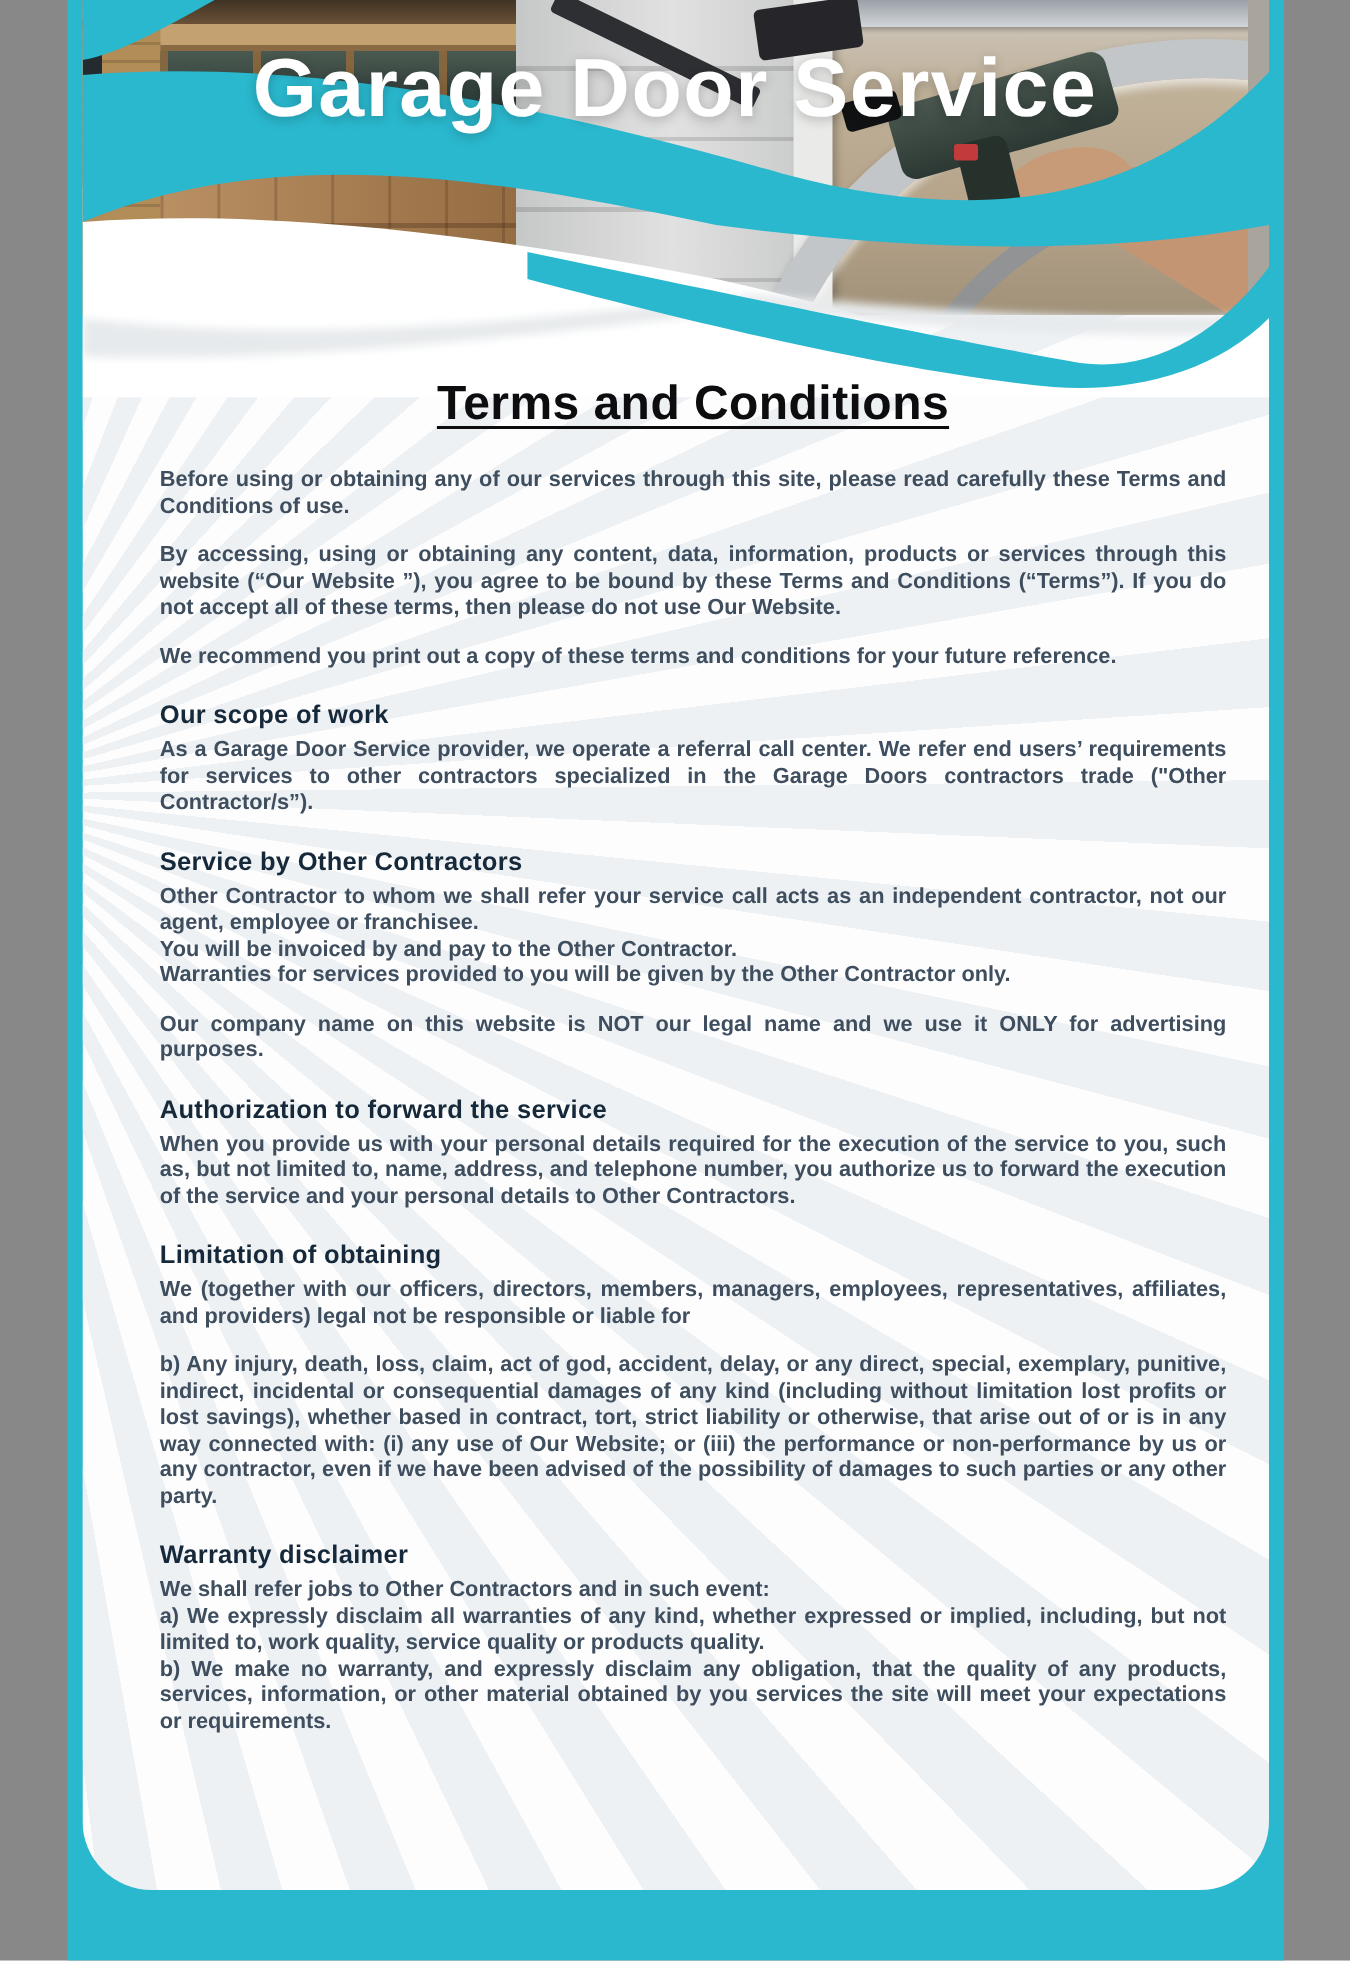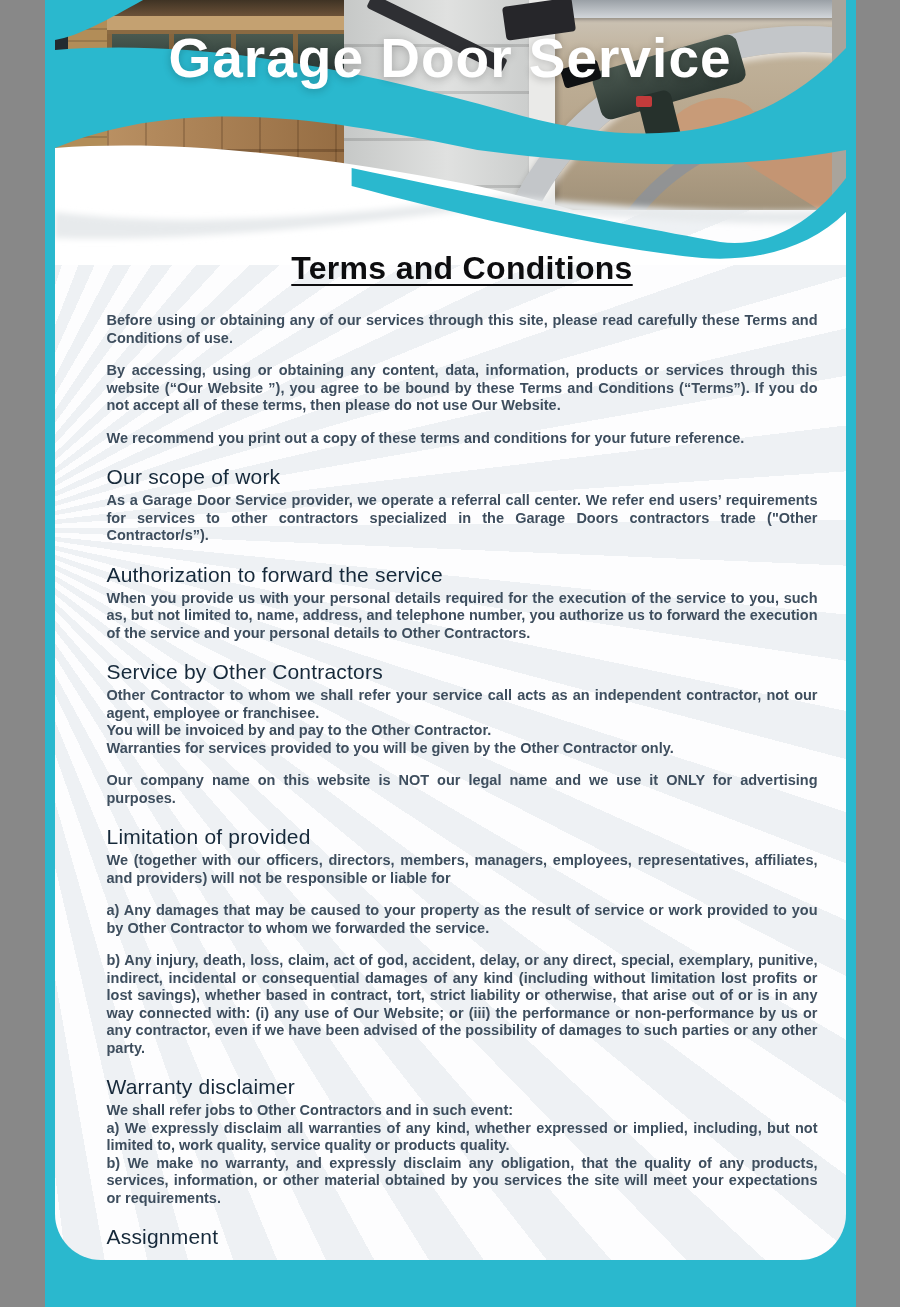--- a/index.html
+++ b/index.html
@@ -124,21 +124,21 @@
     color:var(--doc-title);
     text-decoration:underline;
     text-decoration-thickness:2px;
     text-underline-offset:5px;
     letter-spacing:.3px;
   }
   .doc p{margin:0 0 15px 0;font-weight:bold;}
   .doc p.tight{margin:0;}
   .doc p.gap-top{margin-top:15px;}
   .doc h2{
-    font-size:21px;line-height:19px;font-weight:400;
+    font-size:17px;line-height:19px;font-weight:700;
     color:var(--heading);
     margin:20px 0 6px 0;
     text-align:left;letter-spacing:.2px;
   }
   .bottom-band{position:absolute;left:0;right:0;bottom:0;height:47px;background:var(--teal);}
 </style>
 <title>Garage Door Service</title></head>
 <body>
 
 <div class="page">
@@ -202,46 +202,44 @@
       <p>Before using or obtaining any of our services through this site, please read carefully these Terms and Conditions of use.</p>
       <p>By accessing, using or obtaining any content, data, information, products or services through this website (“Our Website ”), you agree to be bound by these Terms and Conditions (“Terms”). If you do not accept all of these terms, then please do not use Our Website.</p>
       <p>We recommend you print out a copy of these terms and conditions for your future reference.</p>
 
       <section>
         <h2>Our scope of work</h2>
         <p>As a Garage Door Service provider, we operate a referral call center. We refer end users’ requirements for services to other contractors specialized in the Garage Doors contractors trade ("Other Contractor/s”).</p>
       </section>
 
       <section>
-        <h2>Authorization to forward the service</h2>
-        <p>When you provide us with your personal details required for the execution of the service to you, such as, but not limited to, name, address, and telephone number, you authorize us to forward the execution of the service and your personal details to Other Contractors.</p>
-      </section>
-
-      <section>
         <h2>Service by Other Contractors</h2>
         <p class="tight">Other Contractor to whom we shall refer your service call acts as an independent contractor, not our agent, employee or franchisee.</p>
         <p class="tight">You will be invoiced by and pay to the Other Contractor.</p>
         <p class="tight">Warranties for services provided to you will be given by the Other Contractor only.</p>
         <p class="gap-top">Our company name on this website is NOT our legal name and we use it ONLY for advertising purposes.</p>
       </section>
 
       <section>
-        <h2>Limitation of provided</h2>
-        <p>We (together with our officers, directors, members, managers, employees, representatives, affiliates, and providers) will not be responsible or liable for</p>
-        <p>a) Any damages that may be caused to your property as the result of service or work provided to you by Other Contractor to whom we forwarded the service.</p>
+        <h2>Authorization to forward the service</h2>
+        <p>When you provide us with your personal details required for the execution of the service to you, such as, but not limited to, name, address, and telephone number, you authorize us to forward the execution of the service and your personal details to Other Contractors.</p>
+      </section>
+
+      <section>
+        <h2>Limitation of obtaining</h2>
+        <p>We (together with our officers, directors, members, managers, employees, representatives, affiliates, and providers) legal not be responsible or liable for</p>
         <p>b) Any injury, death, loss, claim, act of god, accident, delay, or any direct, special, exemplary, punitive, indirect, incidental or consequential damages of any kind (including without limitation lost profits or lost savings), whether based in contract, tort, strict liability or otherwise, that arise out of or is in any way connected with: (i) any use of Our Website; or (iii) the performance or non-performance by us or any contractor, even if we have been advised of the possibility of damages to such parties or any other party.</p>
       </section>
 
       <section>
         <h2>Warranty disclaimer</h2>
         <p class="tight">We shall refer jobs to Other Contractors and in such event:</p>
         <p class="tight">a) We expressly disclaim all warranties of any kind, whether expressed or implied, including, but not limited to, work quality, service quality or products quality.</p>
         <p class="tight">b) We make no warranty, and expressly disclaim any obligation, that the quality of any products, services, information, or other material obtained by you services the site will meet your expectations or requirements.</p>
       </section>
 
       <section>
-        <h2>Assignment</h2>
       </section>
     </div>
   </div>
 
   <div class="bottom-band"></div>
 </div>
 
 </body></html>

